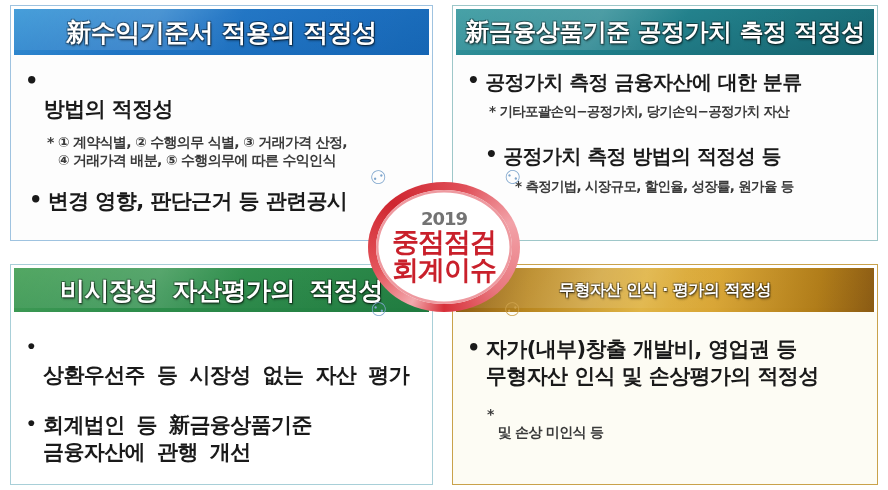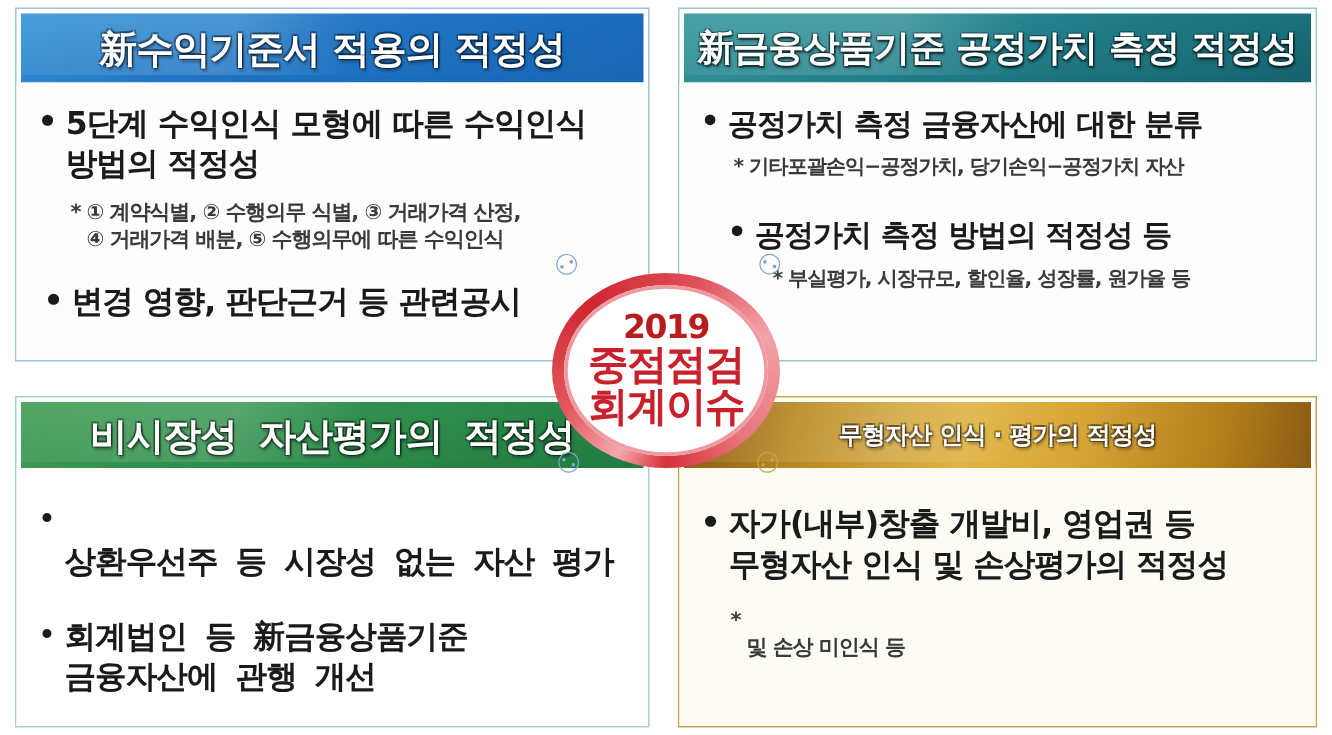--- a/index.html
+++ b/index.html
@@ -192,23 +192,23 @@
   #center-badge .badge-text {
     position: absolute;
     left: 0; right: 0; top: 50%;
     transform: translateY(-50%);
     text-align: center;
     color: #c0202a;
     font-weight: bold;
     letter-spacing: -1px;
   }
   #center-badge .badge-year {
-    font-size: 22px;
+    font-size: 18px;
     line-height: 1.02;
-    color: #b91c1c;
+    color: #737373;
   }
   #center-badge .badge-l2,
   #center-badge .badge-l3 {
     font-size: 27px;
     line-height: 1.02;
     color: #c9202b;
   }
 
   
   .chain {
@@ -232,21 +232,21 @@
 
   <div class="card" id="card-revenue">
     <div class="card-header">
       <span class="hdr-text">新수익기준서 적용의 적정성</span>
     </div>
     <div class="card-body">
 
       <div class="bullet" style="margin-top:2px;">
         <span class="dot">•</span>
         <span class="btxt">
-          <span>5단계 수익인식 모형에 따른 수익인식</span><br>
+          <br>
           <span>방법의 적정성</span>
         </span>
       </div>
 
       <div class="note" style="margin:9px 0 0 22px;">
         <span class="star">*</span>
         <span class="ntxt">
           <span>① 계약식별,  ② 수행의무 식별, ③ 거래가격 산정,</span><br>
           <span>④ 거래가격  배분, ⑤ 수행의무에 따른 수익인식</span>
         </span>
@@ -276,21 +276,21 @@
         <span class="ntxt">기타포괄손익−공정가치, 당기손익−공정가치 자산</span>
       </div>
 
       <div class="bullet" style="margin:22px 0 0 18px;">
         <span class="dot">•</span>
         <span class="btxt">공정가치 측정 방법의 적정성 등</span>
       </div>
 
       <div class="note" style="margin:9px 0 0 48px;">
         <span class="star">*</span>
-        <span class="ntxt">부실평가, 시장규모, 할인율, 성장률, 원가율 등</span>
+        <span class="ntxt">측정기법, 시장규모, 할인율, 성장률, 원가율 등</span>
       </div>
 
     </div>
   </div>
 
   <div class="card" id="card-nonmarket">
     <div class="card-header">
       <span class="hdr-text">비시장성 자산평가의 적정성</span>
     </div>
     <div class="card-body">

